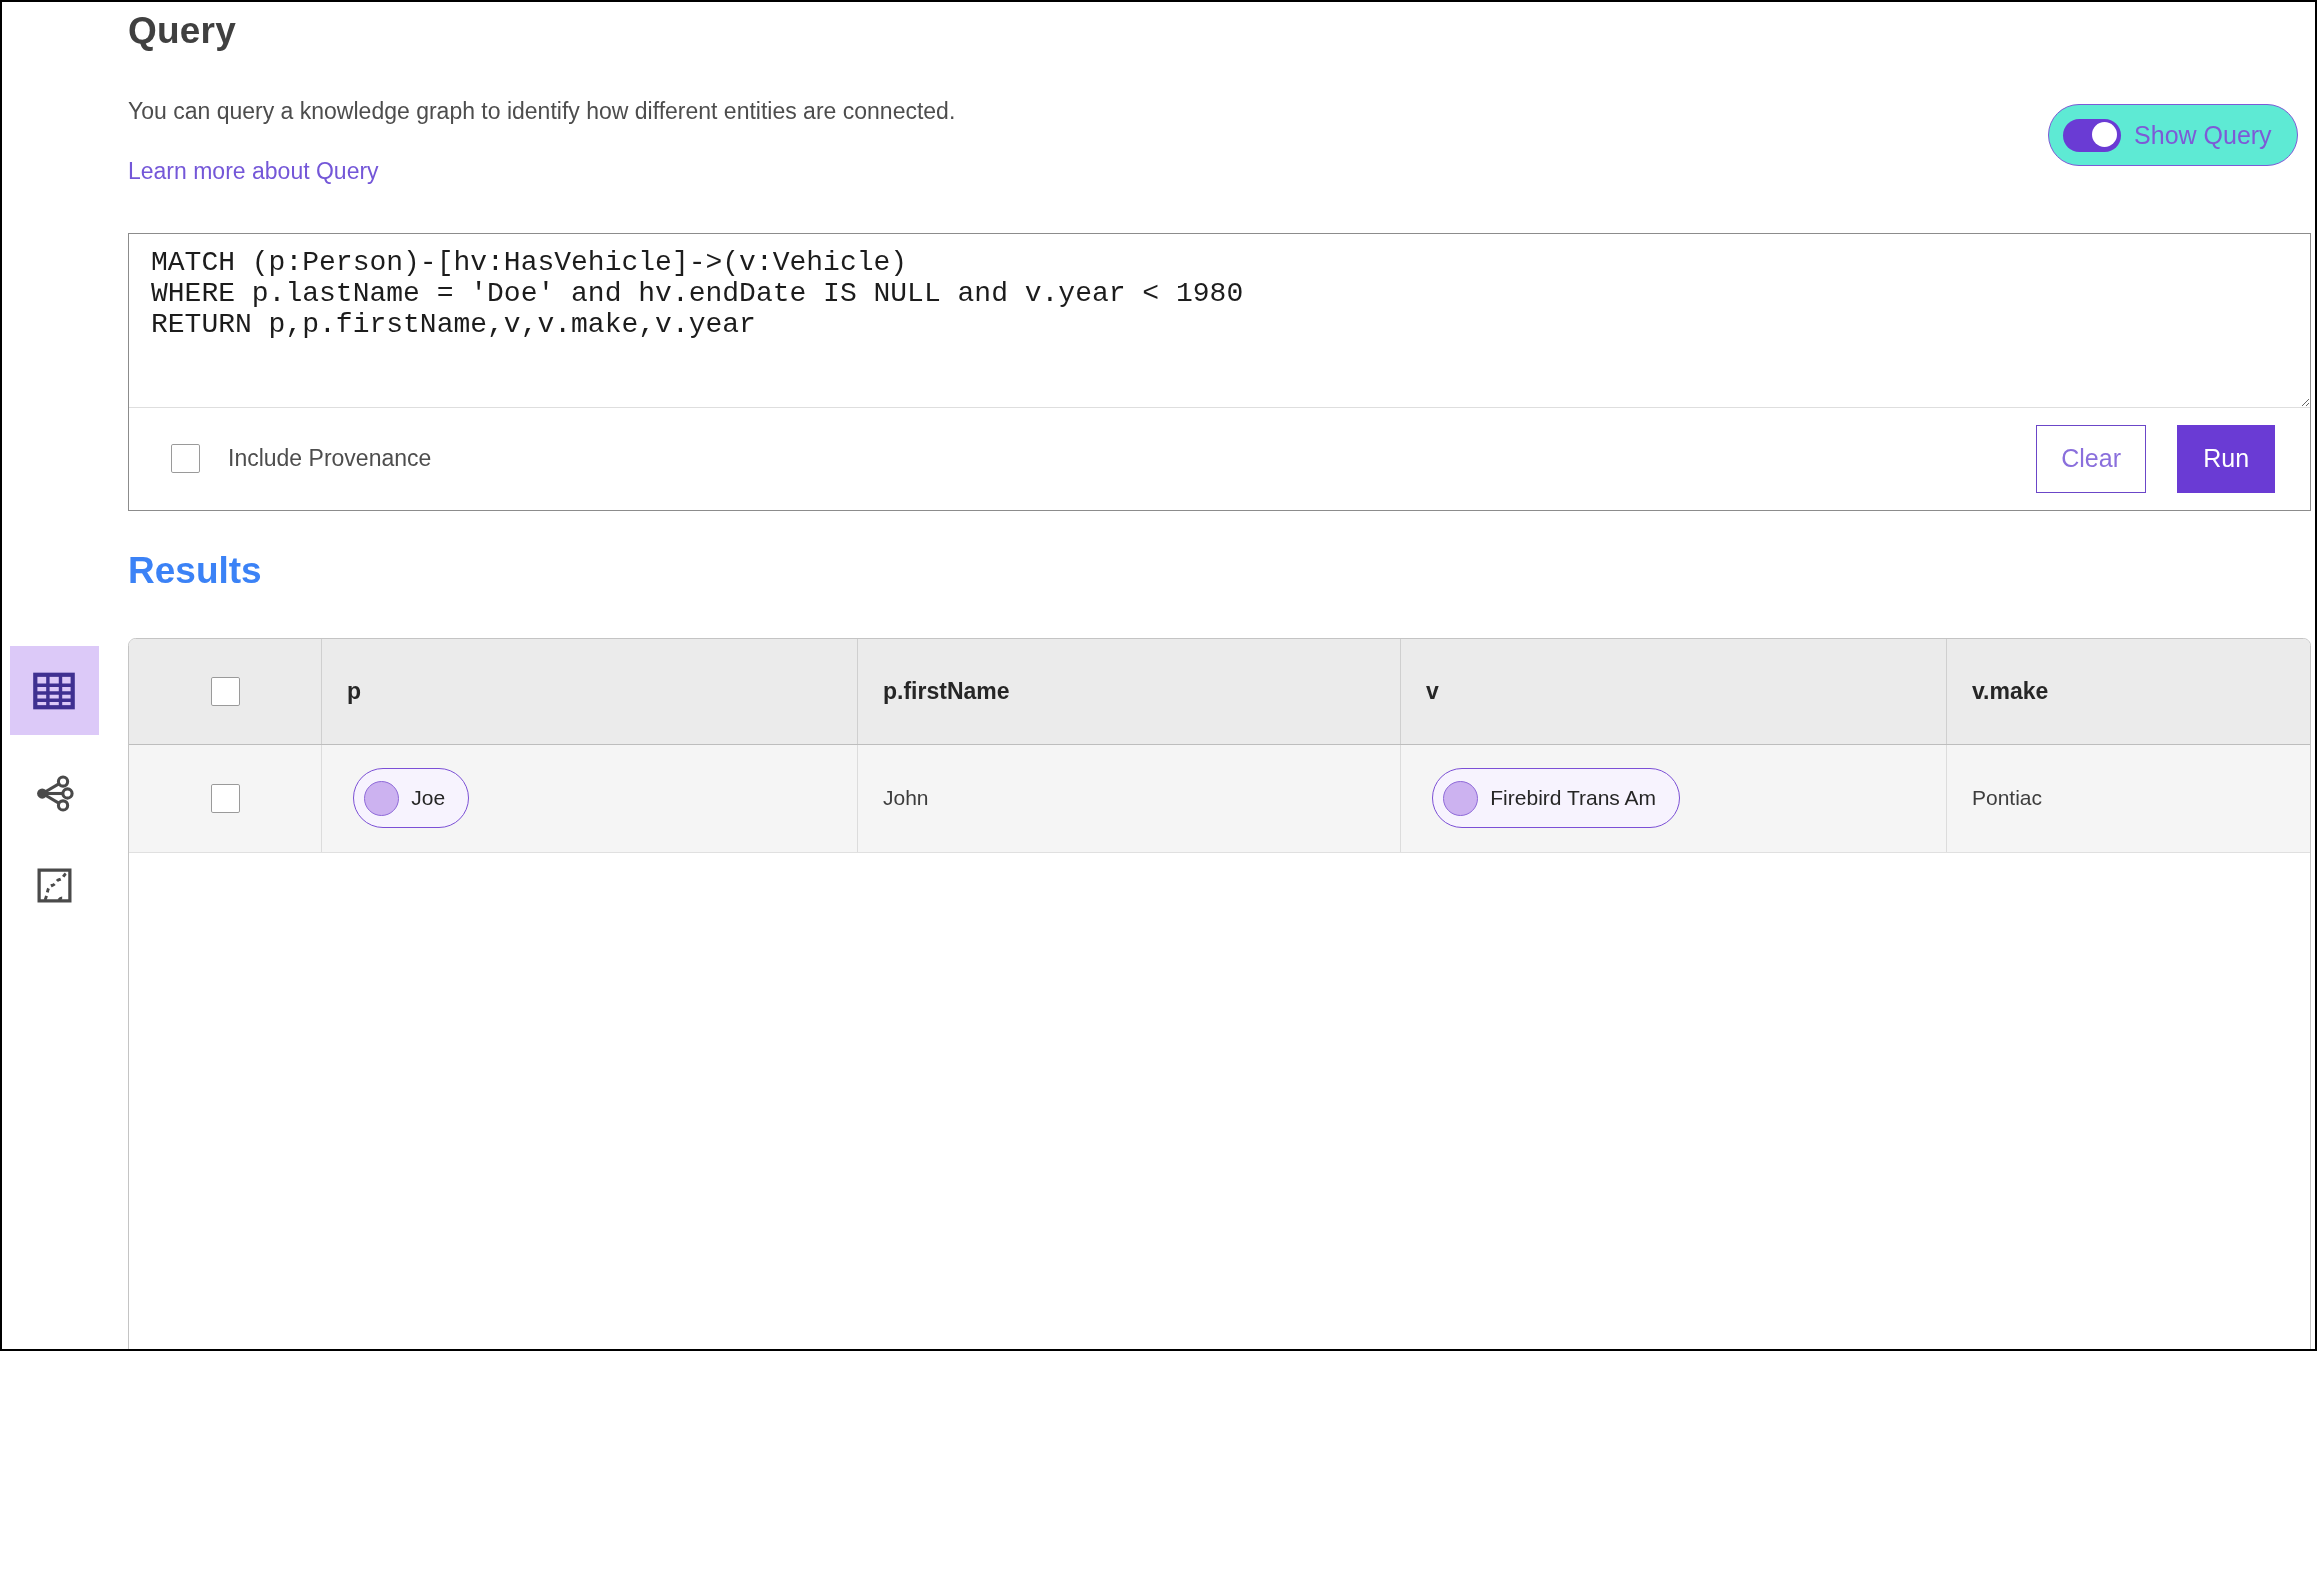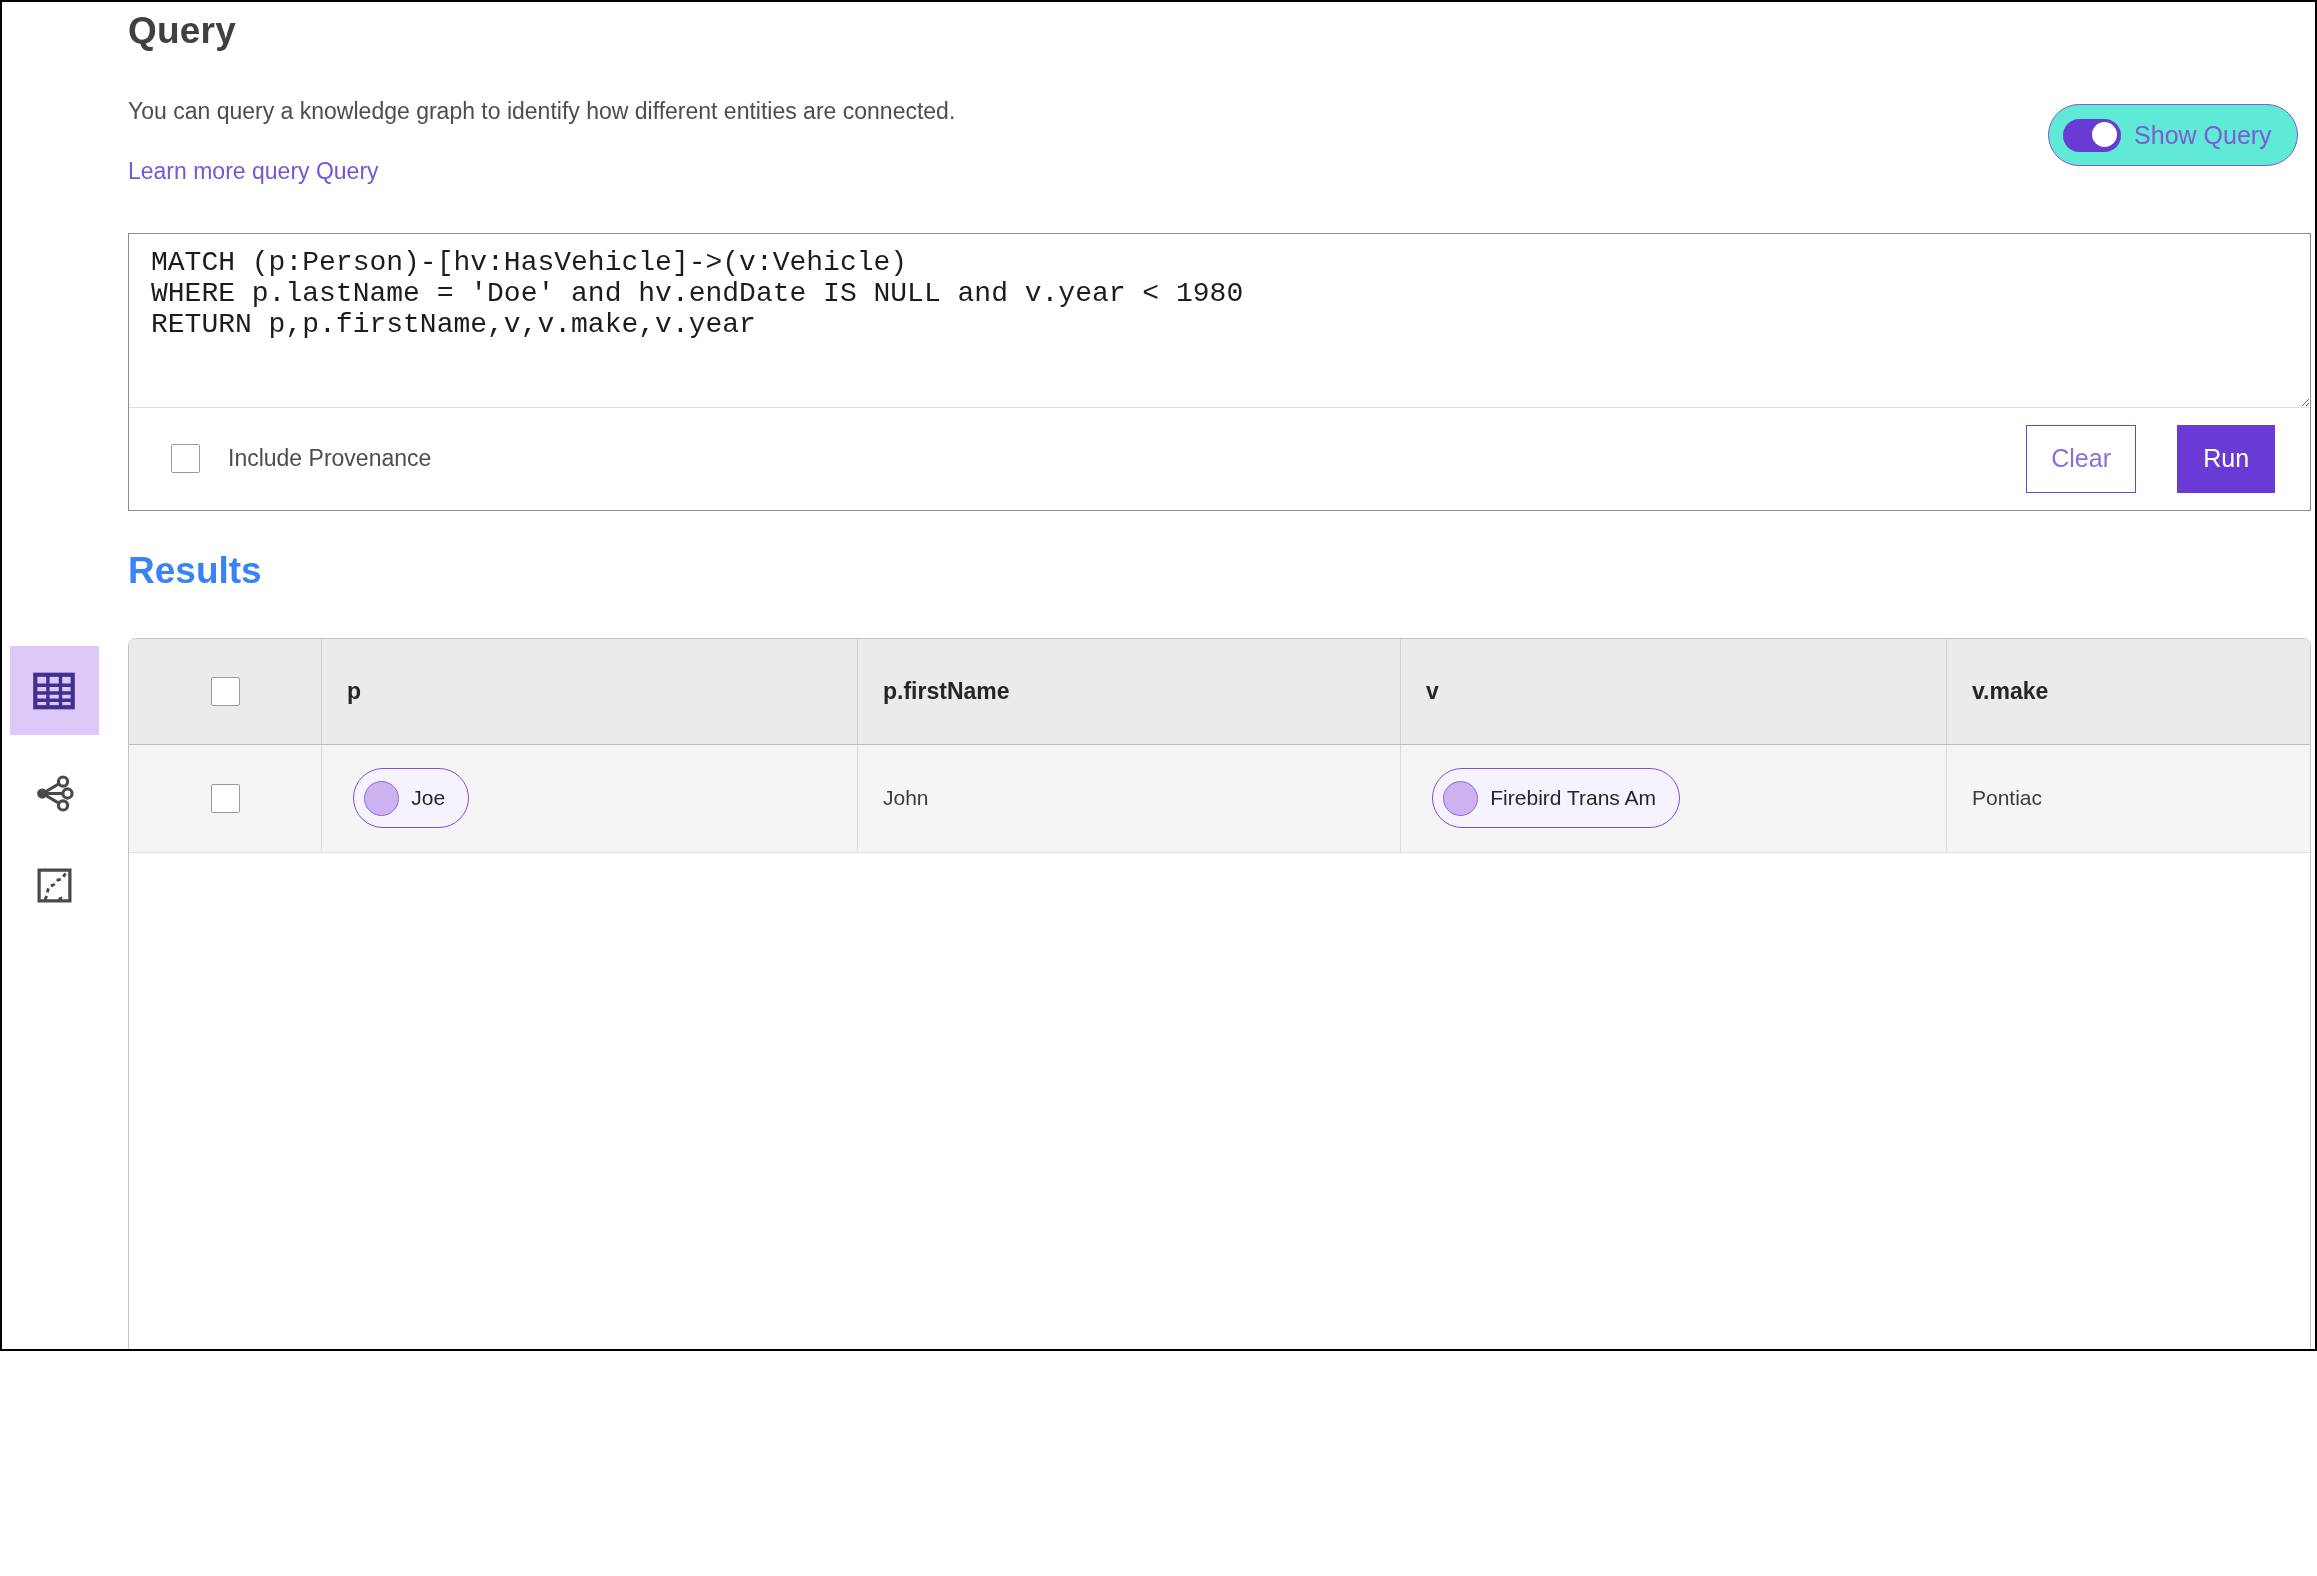--- a/index.html
+++ b/index.html
@@ -43,21 +43,21 @@
   .query-footer {
     height: 102px; display:flex; align-items:center; justify-content:space-between;
     padding: 0 35px 0 42px;
   }
   .chk-group { display:flex; align-items:center; gap:28px; }
   input[type="checkbox"] {
     appearance:none; -webkit-appearance:none;
     width:29px; height:29px; border:1.9px solid #9a9a9a; border-radius:1.9px; background:#fff; cursor:pointer;
   }
   .chk-label { font-size: 23px; color:#4d4d4d; }
-  .btn-row { display:flex; gap:41px; }
+  .btn-row { display:flex; gap:31px; }
   .btn { font-size:25px; height:68px; display:flex; align-items:center; justify-content:center; cursor:pointer; }
   .btn-clear { width:110px; background:#fff; border:1.9px solid #6b46c8; color:#8a6fdc; }
   .btn-run   { width:98px; background:#6a3bd4; border:1.9px solid #6a3bd4; color:#fff; }
 
   .results-title { margin-top: 39px; font-size: 37px; font-weight: bold; color:#3b82f6; }
 
   
   .rail { position:absolute; left:4.8px; top:644px; width:118px; display:flex; flex-direction:column; align-items:flex-start; }
   .rail-btn { width:89px; height:89px; margin-left:2.9px; display:flex; align-items:center; justify-content:center; cursor:pointer; background:transparent; border:none; }
   .rail-btn.selected { background:#dcc9f8; }
@@ -115,21 +115,21 @@
 <body>
 
 <div class="frame">
 
   <div class="main-col">
 
     <h1 class="page-title">Query</h1>
 
     <p class="page-desc">You can query a knowledge graph to identify how different entities are connected.</p>
 
-    <a class="learn-link">Learn more query Query</a>
+    <a class="learn-link">Learn more about Query</a>
 
     <div class="show-query" role="switch" aria-checked="true">
       <span class="toggle-track">
         <span class="toggle-knob"></span>
       </span>
       <span class="show-query-label">Show Query</span>
     </div>
 
     <div class="query-box">
       <textarea class="query-text" spellcheck="false" style="">MATCH (p:Person)-[hv:HasVehicle]-&gt;(v:Vehicle)

